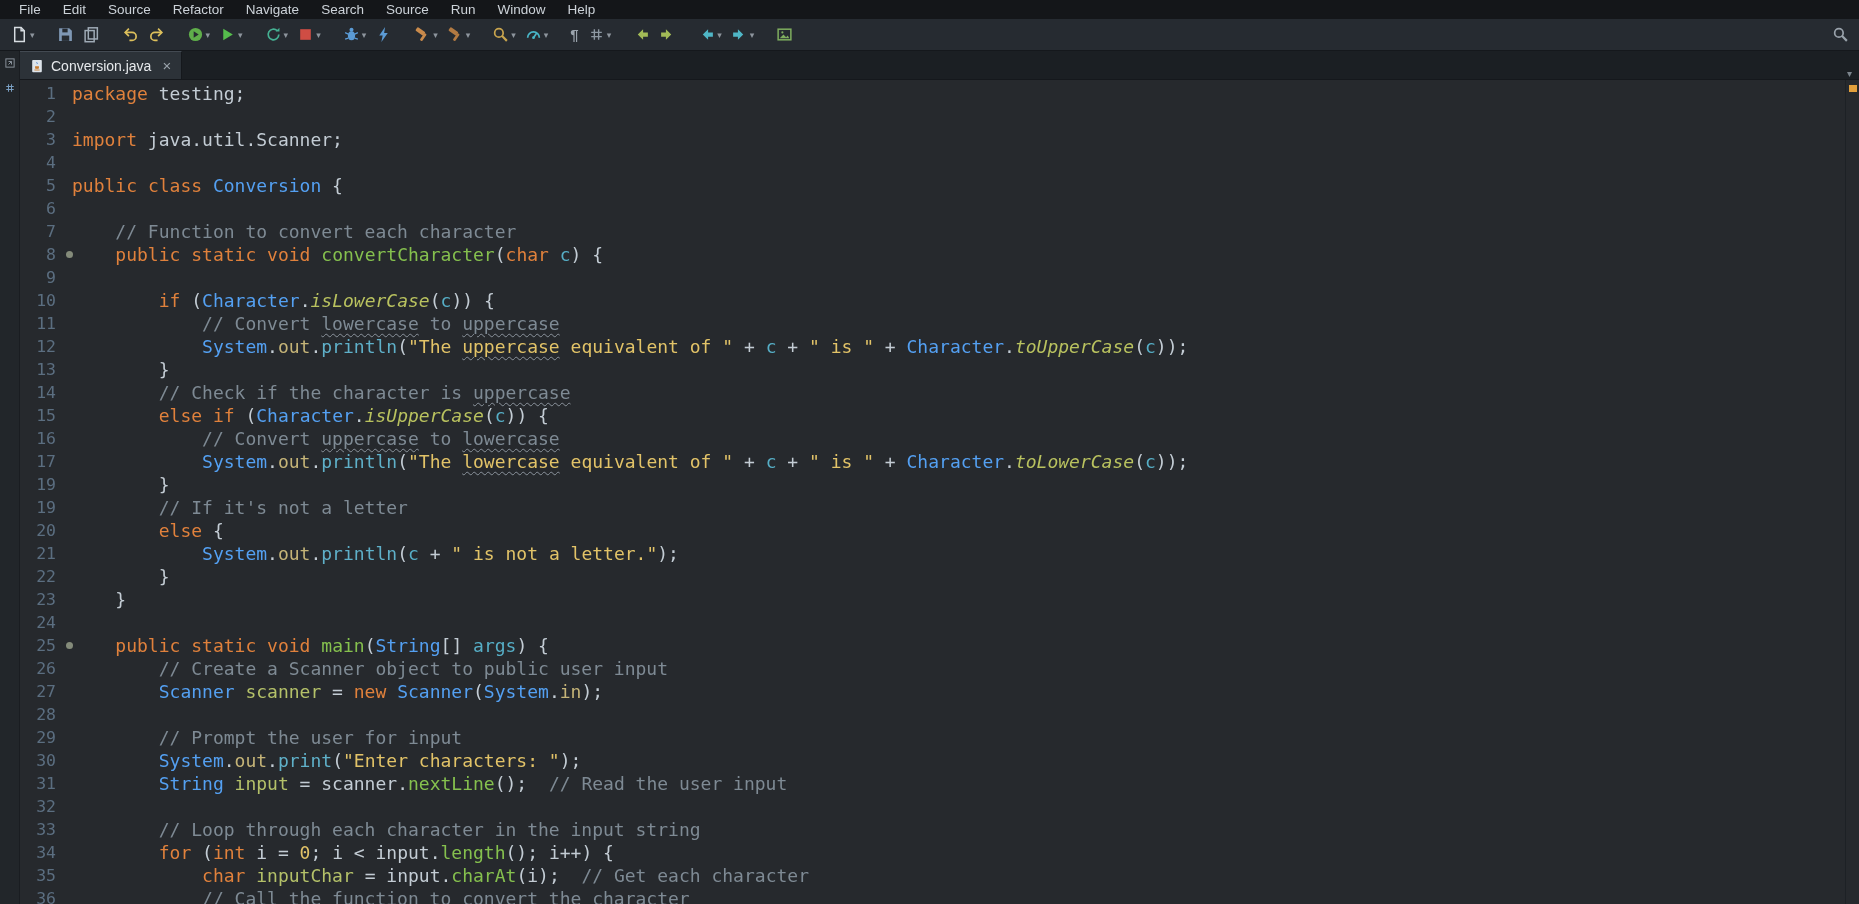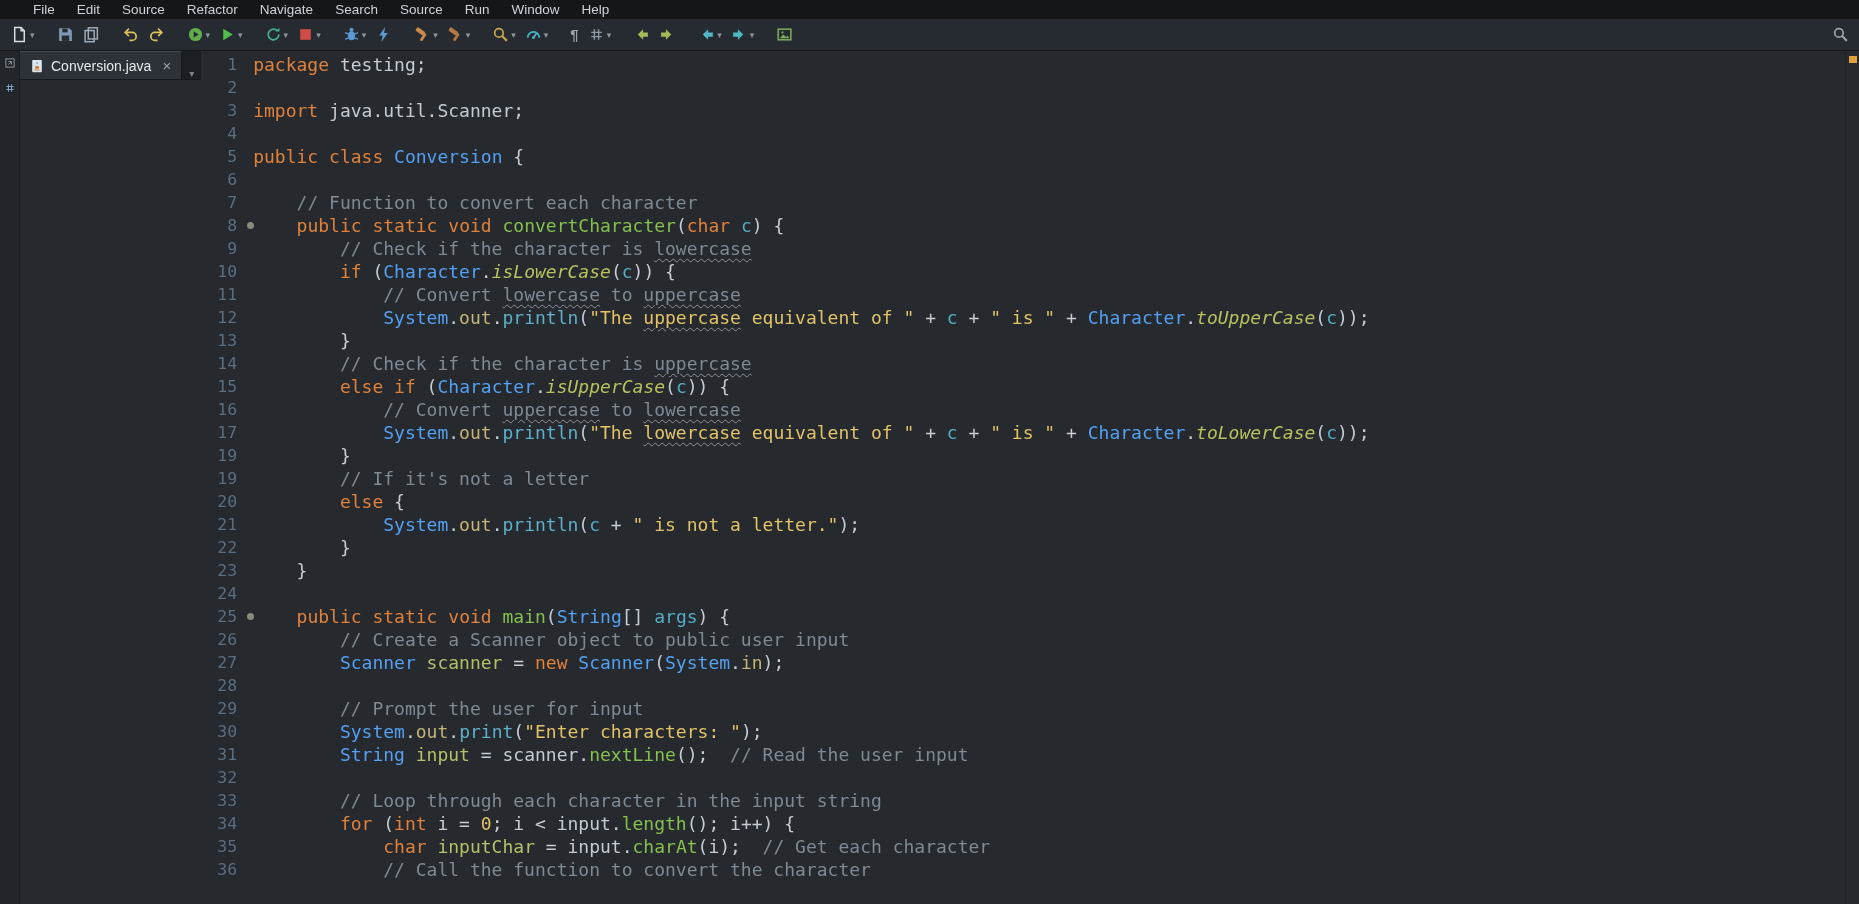--- a/index.html
+++ b/index.html
@@ -1,38 +1,38 @@
 <!DOCTYPE html>
 <html style="--menubar_bg: #141619; --toolbar_bg: #262b31; --tabbar_bg: #1b1f23; --tab_bg: #2c3238; --tab_text: #e6e9ec; --strip_bg: #22262a; --editor_bg: #26292d; --gutter_number: #5b6e80; --scrollbar_marker: #e2a03c; --glyph_dot: #848b7a; --kw: #e0813c; --cl: #54a0f2; --me: #85c04e; --mi: #b9c25f; --mp: #5fb0c9; --fi: #c5b478; --st: #e2c368; --nu: #e2c368; --co: #7e8a94; --pl: #c3ccd4; --va: #56aec6; --lv: #b4c169; --underline: #8a939c;"><head>
 <meta charset="utf-8">
 <style>
   *{box-sizing:border-box;margin:0;padding:0}
   html,body{width:1859px;height:904px;overflow:hidden;background:#000}
   .app{width:1859px;height:904px;display:flex;flex-direction:column;font-family:"Liberation Sans",sans-serif;background:var(--editor_bg)}
 
   
-  .menubar{flex:0 0 19px;height:19px;background:var(--menubar_bg);display:flex;align-items:center;padding-left:22px}
+  .menubar{flex:0 0 19px;height:19px;background:var(--menubar_bg);display:flex;align-items:center;padding-left:8px}
   .menu-item{padding:0 11px;font-size:13.5px;color:#ccd2d8;height:100%;display:flex;align-items:center;cursor:default}
 
   
   .toolbar{flex:0 0 32px;height:32px;background:var(--toolbar_bg);display:flex;align-items:center;padding:0 8px;border-bottom:1px solid #15181c}
   .tb-buttons{display:flex;align-items:center;height:100%}
   .tbtn{display:flex;align-items:center;padding:2px 3px;margin-right:3px;border-radius:2px;cursor:default}
   .tbtn.gap{margin-left:13px}
   .tic{width:17px;height:17px;display:block}
   .tglyph{font-size:15px;line-height:17px;font-weight:bold}
   .dd{color:#8d959d;font-size:9px;margin-left:2px}
   .tb-search{margin-left:auto;display:flex;align-items:center;padding:2px}
   .tb-search .tic{color:#99a2ab}
 
   
   .lower{flex:1;display:flex;min-height:0}
   .leftstrip{flex:0 0 20px;width:20px;background:var(--strip_bg);border-right:1px solid #1a1d21;display:flex;flex-direction:column;align-items:center;padding-top:6px;gap:13px}
   .strip-ic{width:12px;height:12px;display:block}
-  .right-col{flex:1;display:flex;min-width:0}
+  .right-col{flex:1;display:flex;flex-direction:column;min-width:0}
 
   
   .tabbar{flex:0 0 29px;height:29px;background:var(--tabbar_bg);display:flex;align-items:flex-end;border-bottom:1px solid #15181c}
   .tab{height:28px;background:var(--tab_bg);display:flex;align-items:center;padding:0 10px;gap:7px;border-top:1px solid #434a52;border-right:1px solid #15181c;cursor:default}
   .tab-ic{width:14px;height:14px;display:block}
   .tab-label{font-size:14px;color:var(--tab_text);white-space:nowrap}
   .tab-close{color:#9aa3ab;font-size:15px;line-height:14px;margin-left:4px;cursor:pointer}
   .tab-right{margin-left:auto;display:flex;align-items:center;padding:0 7px;color:#7b848c;font-size:10px}
 
   
@@ -351,21 +351,20 @@
               <div class="code-line">
                 <span class="ln">7</span>
                 <span class="code"><span class="tk-pl">    </span><span class="tk-co">// Function to convert each character</span></span>
               </div>
               <div class="code-line">
                 <span class="ln">8<span class="glyph"></span></span>
                 <span class="code"><span class="tk-pl">    </span><span class="tk-kw">public</span><span class="tk-pl"> </span><span class="tk-kw">static</span><span class="tk-pl"> </span><span class="tk-kw">void</span><span class="tk-pl"> </span><span class="tk-me">convertCharacter</span><span class="tk-pl">(</span><span class="tk-kw">char</span><span class="tk-pl"> </span><span class="tk-va">c</span><span class="tk-pl">) {</span></span>
               </div>
               <div class="code-line">
                 <span class="ln">9</span>
-                <span class="code"><span class="tk-pl">        </span><span class="tk-co">// Check if the character is </span><span class="tk-co sp">lowercase</span></span>
               </div>
               <div class="code-line">
                 <span class="ln">10</span>
                 <span class="code"><span class="tk-pl">        </span><span class="tk-kw">if</span><span class="tk-pl"> (</span><span class="tk-cl">Character</span><span class="tk-pl">.</span><span class="tk-mi">isLowerCase</span><span class="tk-pl">(</span><span class="tk-va">c</span><span class="tk-pl">)) {</span></span>
               </div>
               <div class="code-line">
                 <span class="ln">11</span>
                 <span class="code"><span class="tk-pl">            </span><span class="tk-co">// Convert </span><span class="tk-co sp">lowercase</span><span class="tk-co"> to </span><span class="tk-co sp">uppercase</span></span>
               </div>
               <div class="code-line">

